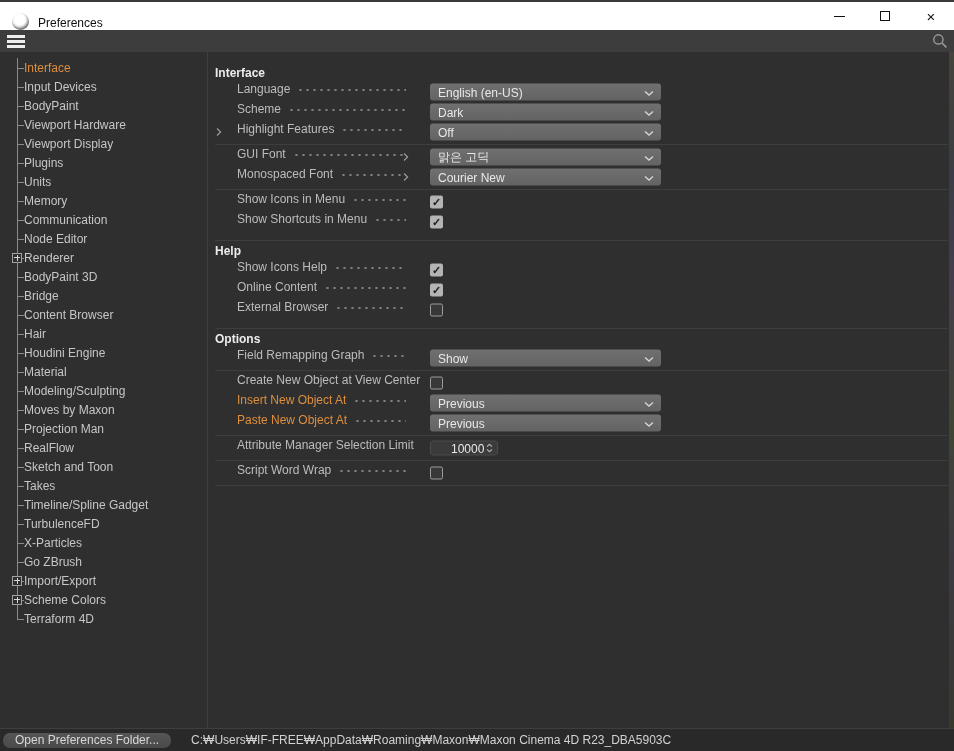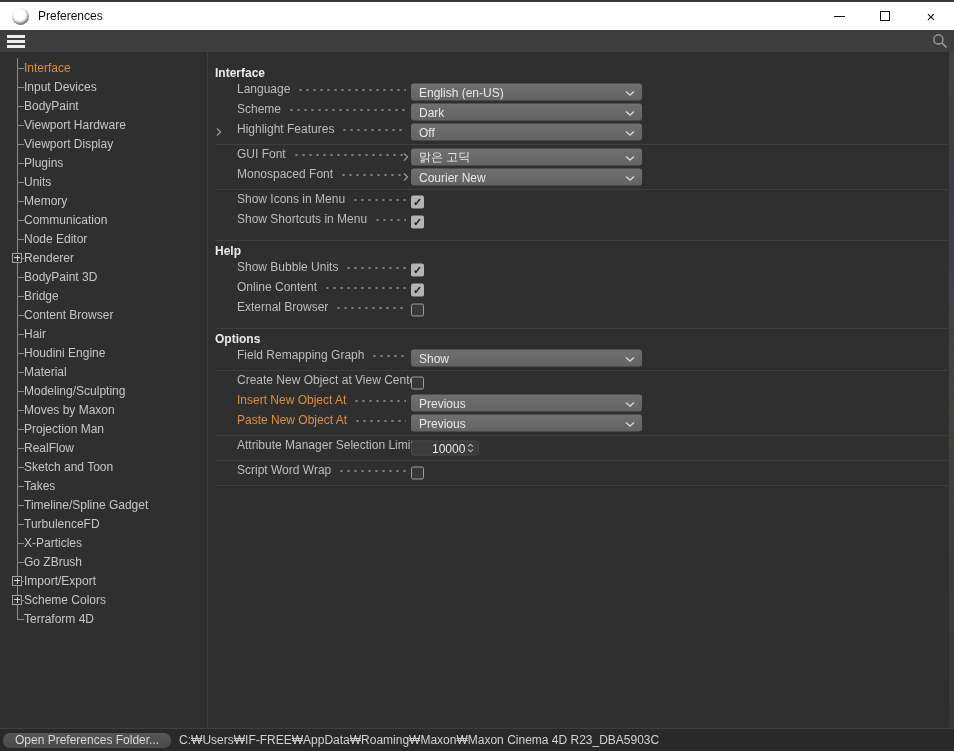--- a/index.html
+++ b/index.html
@@ -8,21 +8,21 @@
     --heading-text:#ececec; --accent-orange:#dd8f3e; --dropdown-bg:#6a6a6a;
     --checkbox-bg:#b4b4b4; --field-bg:#3b3b3b; --tree-line:#8a8a8a; --dots:#808080;
   }
   *{box-sizing:border-box}
   html,body{margin:0;padding:0}
   body{width:954px;height:751px;overflow:hidden;background:var(--panel-bg);
        font-family:"Liberation Sans",sans-serif;font-size:12px;color:var(--text);}
   .window{position:relative;width:954px;height:751px;display:flex;flex-direction:column}
 
   
-  .titlebar{height:30px;background:var(--titlebar-bg);display:flex;align-items:center;
+  .titlebar{height:30px;background:var(--titlebar-bg);display:flex;align-items:flex-end;
             padding-left:12px;color:#000;border-top:2px solid #3a3a3a;flex:none}
   .appicon{width:17px;height:17px;border-radius:50%;flex:none;margin-right:9px;
            background:radial-gradient(circle at 38% 30%, #9db8e2 0%, #3d5globe 0%, #3d5a9a 28%, #16295c 62%, #081026 100%);
            box-shadow:inset -1px -2px 3px rgba(0,0,0,.6)}
   .apptitle{font-size:12px;color:#111}
   .winctl{margin-left:auto;display:flex;height:100%}
   .winbtn{width:46px;height:100%;display:flex;align-items:center;justify-content:center;cursor:default}
   .min-glyph{width:11px;height:1px;background:#111}
   .max-glyph{width:10px;height:10px;border:1px solid #111}
   .close-glyph{font-size:15px;color:#111;line-height:1}
@@ -54,42 +54,42 @@
   .heading{font-weight:bold;color:var(--heading-text);padding-left:7px;height:18px;line-height:18px}
   .row{height:20px;position:relative}
   .lblcell{position:absolute;left:29px;top:0;bottom:0;width:174px;display:flex;}
   .lbl{white-space:nowrap;color:#bcbcbc}
   .lbl.orange{color:var(--accent-orange)}
   .dots{flex:1 1 auto;min-width:0;height:4px;margin:6px 5px 0 7px;
         background-image:radial-gradient(circle,var(--dots) 1px,transparent 1.3px);
         background-size:7px 4px;background-repeat:repeat-x;background-position:0 center}
   .expander{position:absolute;left:8px;top:50%;transform:translateY(-50%);display:flex}
   .pre-arrow{position:absolute;left:195px;top:50%;transform:translateY(-50%);display:flex}
-  .ctrl{position:absolute;left:203px;top:50%;transform:translateY(-50%)}
+  .ctrl{position:absolute;left:222px;top:50%;transform:translateY(-50%)}
   .dropdown{width:231px;height:17px;display:flex;align-items:center;justify-content:space-between;
             background:linear-gradient(#707070,#636363);border-radius:3px;padding:0 7px 0 8px;
             color:#e8e8e8;cursor:pointer}
   .dd-label{white-space:nowrap;overflow:hidden}
   .checkbox{display:block;width:13px;height:13px;border-radius:2px;cursor:pointer}
   .checkbox.checked{background:var(--checkbox-bg);color:#1e1e1e;font-weight:bold;font-size:11px;
                     line-height:13px;text-align:center}
   .checkbox.unchecked{background:#383838;border:1px solid #9c9c9c}
   .numfield{width:68px;height:15px;background:var(--field-bg);border:1px solid #4a4a4a;border-radius:3px;
             display:flex;align-items:center;padding-left:20px;color:#e8e8e8;position:relative;cursor:text}
   .spinner{position:absolute;right:4px;top:0;bottom:0;display:flex;flex-direction:column;
            justify-content:center;gap:1px;cursor:pointer}
   .hr{border-top:1px solid #3e3e3e;margin:2px 6px 2px 7px;height:0}
   .hr.section-hr{margin-top:8px;margin-bottom:1px}
 
   
   .statusbar{height:23px;flex:none;background:var(--statusbar-bg);border-top:1px solid var(--divider);
              display:flex;align-items:center;padding-left:3px}
   .open-folder-btn{height:15px;background:linear-gradient(#555,#4a4a4a);border:none;border-radius:7px;
                    color:#d8d8d8;font-family:inherit;font-size:12px;padding:0 12px;cursor:pointer}
-  .pathtext{margin-left:8px;color:#d2d2d2;white-space:nowrap}
+  .pathtext{margin-left:20px;color:#d2d2d2;white-space:nowrap}
 
   
   .edge-strip{position:absolute;right:0;top:52px;bottom:23px;width:5px;
               background:linear-gradient(180deg,#46433a 0%,#3a3d45 18%,#473d4b 35%,#404536 55%,#3d3a44 75%,#37392f 100%)}
 </style>
 </head>
 <body>
 
 <div class="window">
 
@@ -346,21 +346,21 @@
             <span class="dots"></span>
           </div>
           <div class="ctrl">
             <span class="checkbox checked">✓</span>
           </div>
         </div>
         <div class="hr section-hr"></div>
         <div class="heading">Help</div>
         <div class="row">
           <div class="lblcell">
-            <span class="lbl">Show Bubble Units</span>
+            <span class="lbl">Show Icons Help</span>
             <span class="dots"></span>
           </div>
           <div class="ctrl">
             <span class="checkbox checked">✓</span>
           </div>
         </div>
         <div class="row">
           <div class="lblcell">
             <span class="lbl">Online Content</span>
             <span class="dots"></span>

